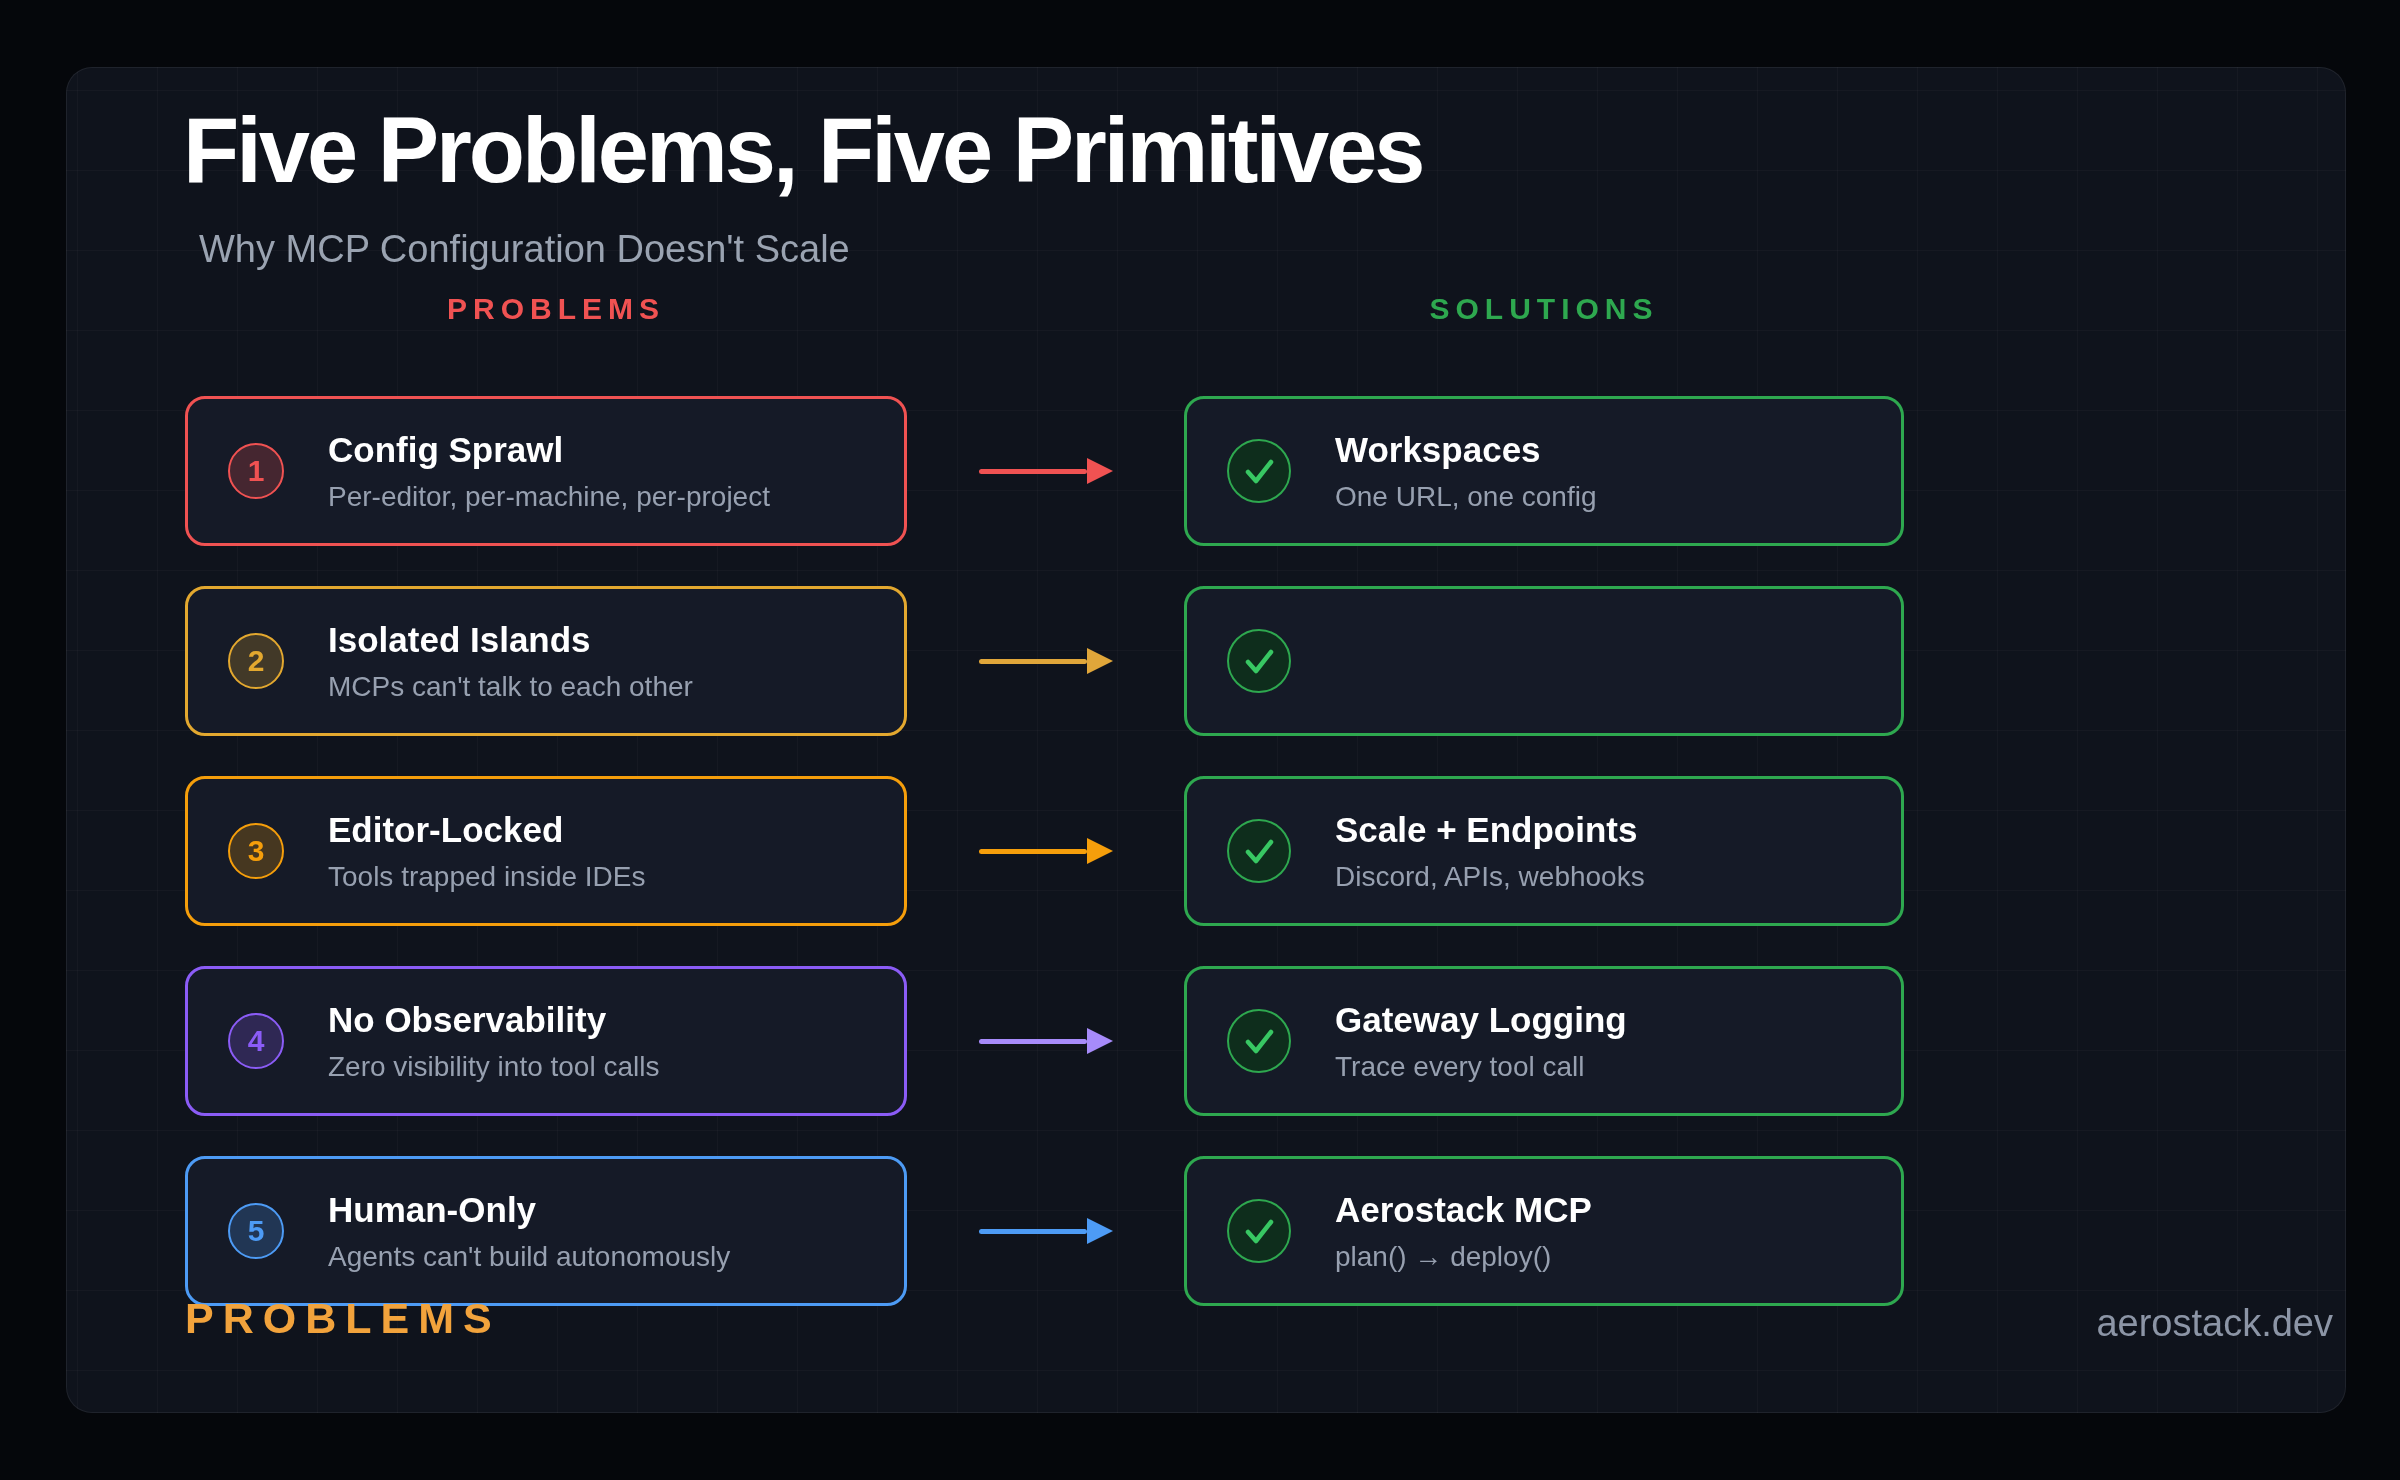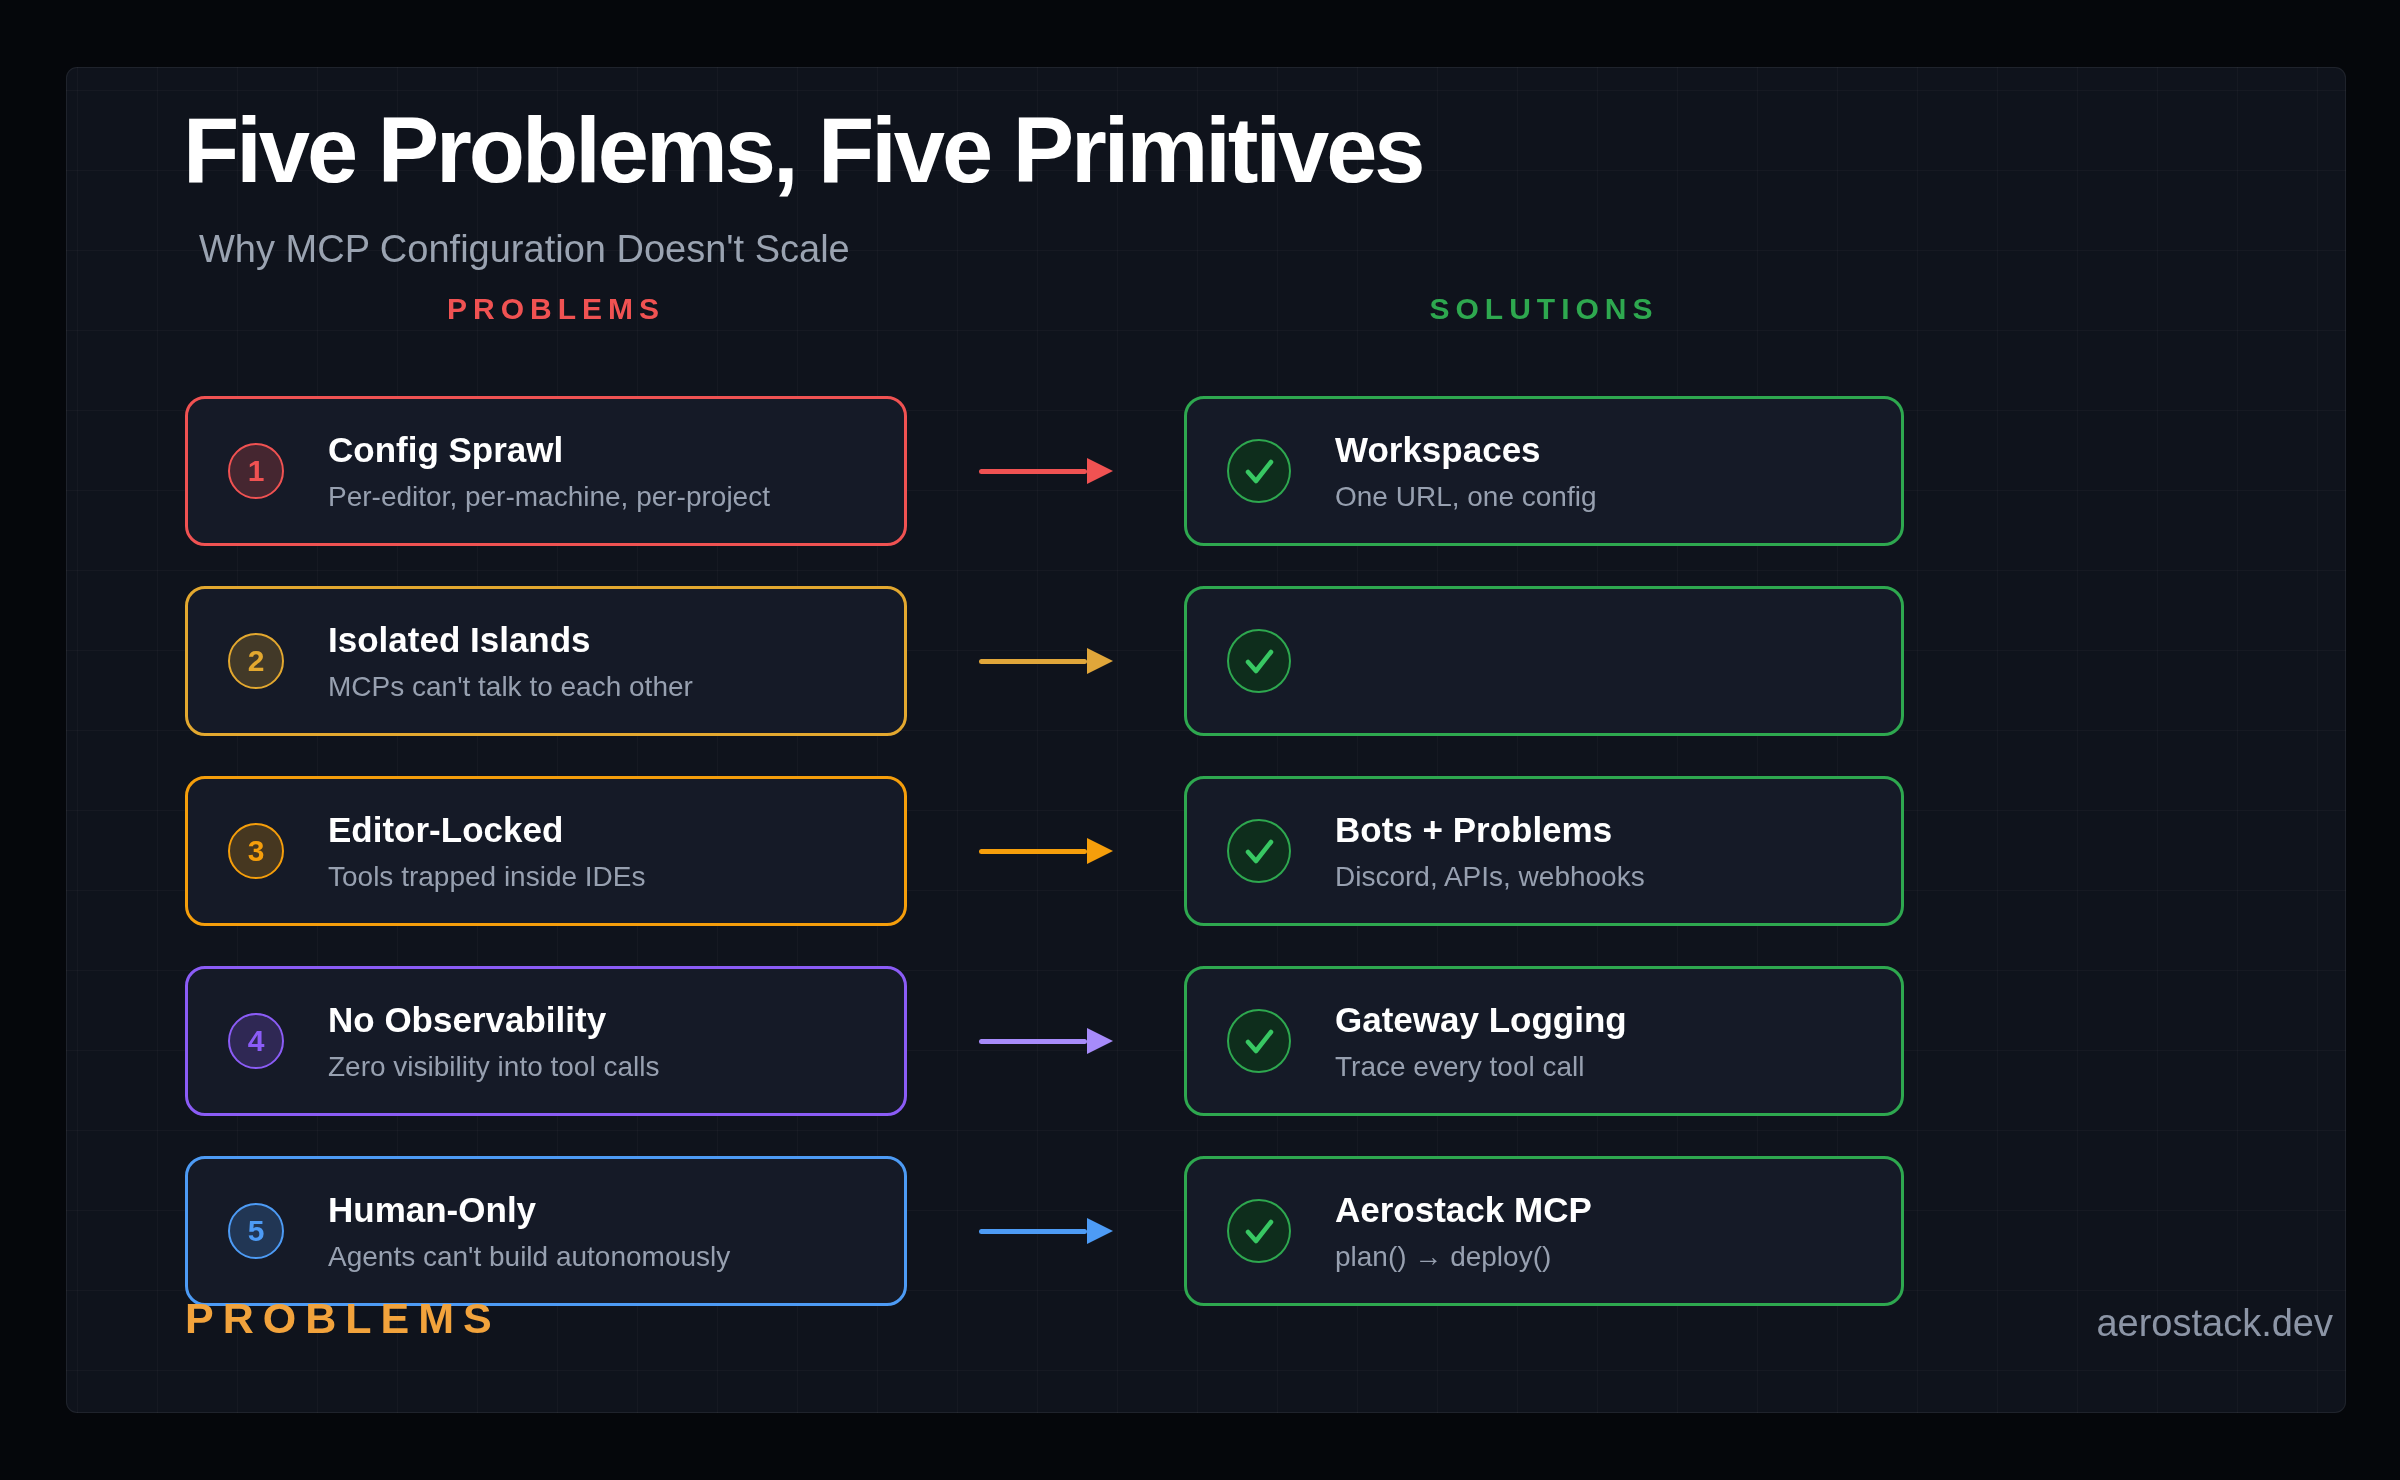--- a/index.html
+++ b/index.html
@@ -11,21 +11,21 @@
   .panel{
     position:absolute;left:66px;top:67px;width:2280px;height:1346px;
     box-sizing:border-box;
     background-color:#0f131c;
     background-image:
       linear-gradient(rgba(255,255,255,0.028) 1px, transparent 1px),
       linear-gradient(90deg, rgba(255,255,255,0.028) 1px, transparent 1px);
     background-size:80px 80px;
     background-position:10px 22px;
     border:1px solid rgba(255,255,255,0.07);
-    border-radius:11px;
+    border-radius:26px;
   }
   .title{
     position:absolute;left:116px;top:30px;
     font-size:92px;font-weight:800;letter-spacing:-3px;color:#ffffff;
     white-space:nowrap;
   }
   .subtitle{
     position:absolute;left:132px;top:160px;
     font-size:38px;color:#9aa3b1;white-space:nowrap;text-align:center;
   }
@@ -164,21 +164,21 @@
         <div class="arrow-line"></div>
         <div class="arrow-head"></div>
       </div>
       <div class="card solution">
         <div class="badge check">
           <svg width="40" height="40" viewBox="0 0 40 40">
               <polyline points="9,21 17,30 32,11" fill="none" stroke="var(--check)" stroke-width="4.5" stroke-linecap="round" stroke-linejoin="round"></polyline>
             </svg>
         </div>
         <div class="card-text">
-          <div class="card-title">Bots + Problems</div>
+          <div class="card-title">Scale + Endpoints</div>
           <div class="card-desc">Discord, APIs, webhooks</div>
         </div>
       </div>
     </div>
 
     <div class="row" style="--accent: #8b5cf6; --arrow: #a78bfa;">
       <div class="card problem">
         <div class="badge num">
           <span>4</span>
         </div>

